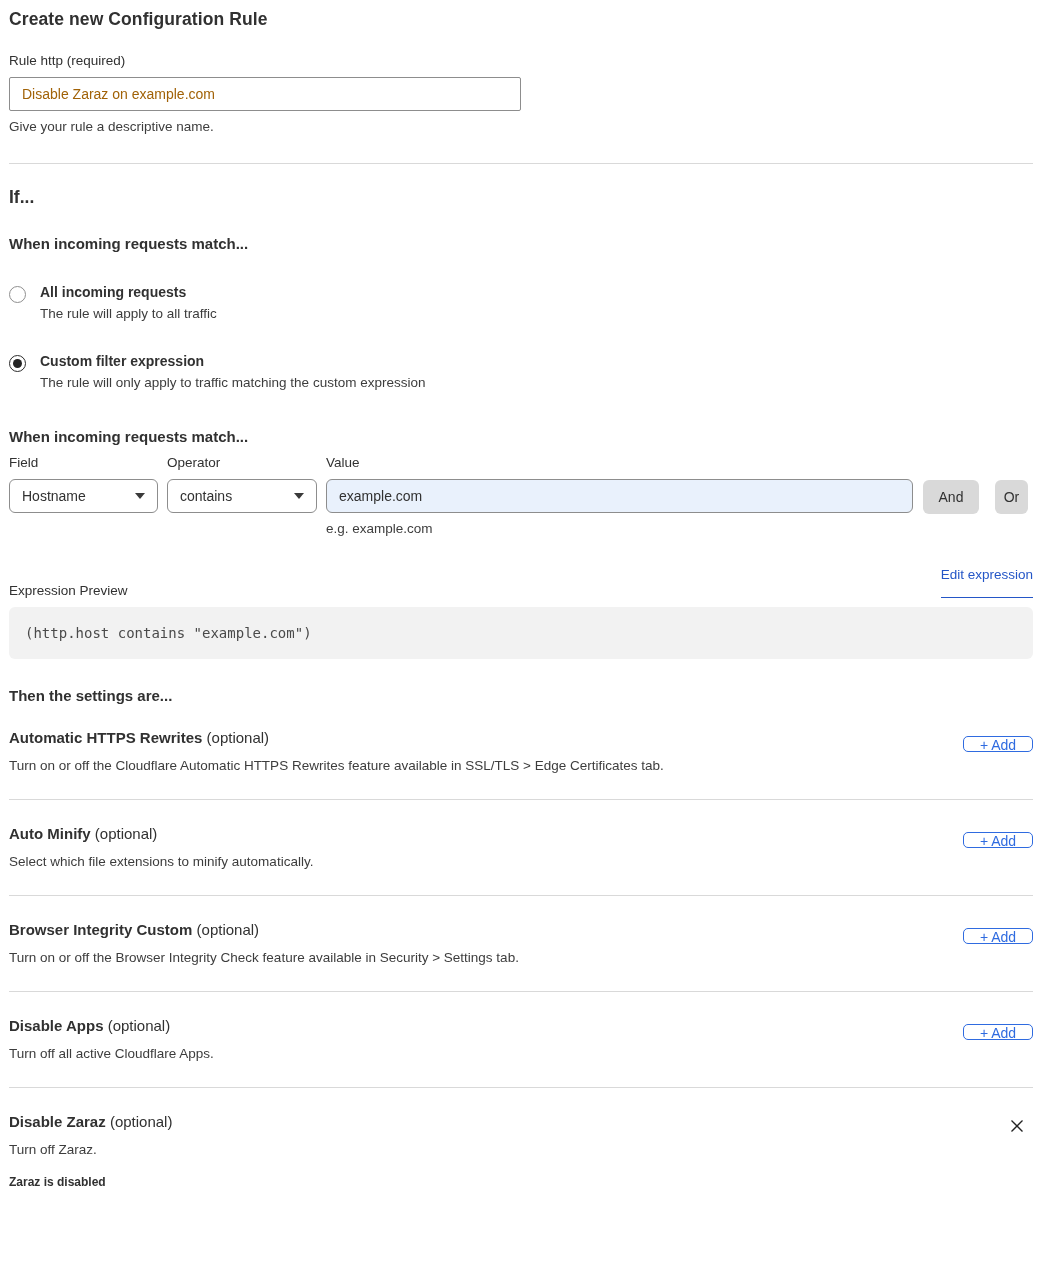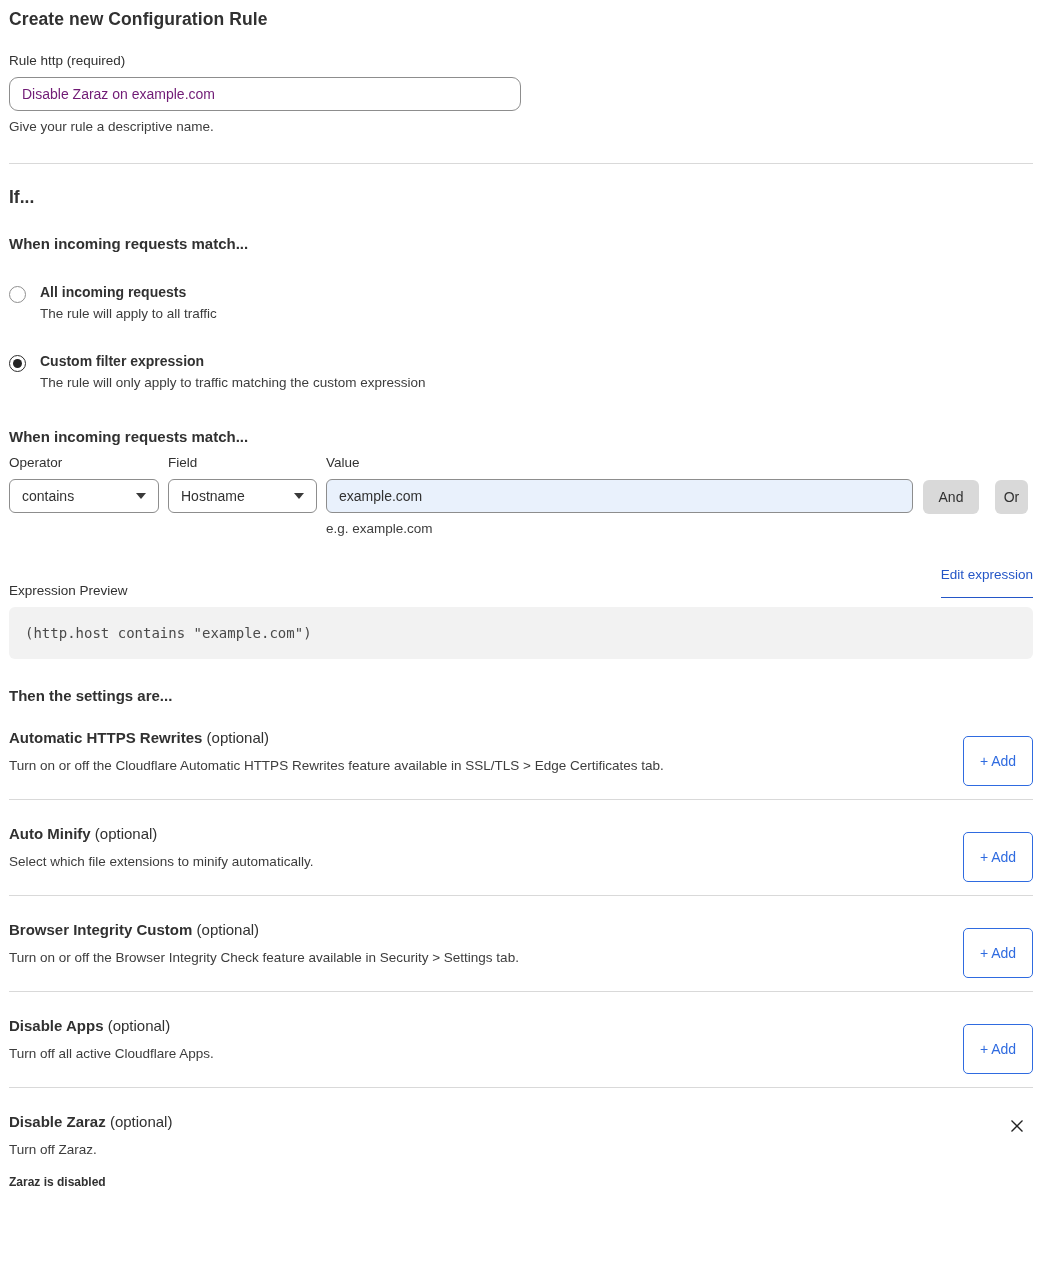--- a/index.html
+++ b/index.html
@@ -11,22 +11,22 @@
     -webkit-font-smoothing:antialiased;
   }
   .container { padding:9px 16px 30px 9px; }
 
   .page-title { font-size:17.5px; font-weight:700; margin:0; letter-spacing:.1px; }
 
   
   .field-label { font-size:13.5px; margin-top:23px; }
   .rule-name-input {
     display:block; margin-top:9px; width:512px; height:34px;
-    border:1px solid #8d8d8d; border-radius:9px; padding:0 12px;
-    font-family:"Liberation Sans", sans-serif; font-size:14px; color:#701a75;
+    border:1px solid #8d8d8d; border-radius:2px; padding:0 12px;
+    font-family:"Liberation Sans", sans-serif; font-size:14px; color:#a16207;
     outline:none; background:#fff;
   }
   .helper { font-size:13.5px; margin-top:8px; color:#3d3d3d; }
 
   .divider { border:none; border-top:1px solid #d9d9d9; margin:29px 0 0 0; }
 
   .if-heading { font-size:17.5px; font-weight:700; margin-top:23px; }
   .match-heading { font-size:15px; font-weight:700; margin-top:27px; }
 
   
@@ -88,21 +88,21 @@
 
   
   .setting-row { position:relative; padding-top:25px; }
   .setting-title { font-size:15px; font-weight:700; }
   .setting-optional { font-weight:400; color:#313131; }
   .setting-desc { font-size:13.5px; margin-top:12px; color:#3d3d3d; max-width:860px; }
   .setting-status { font-size:12px; font-weight:700; margin-top:18px; }
   .setting-row .divider { margin-top:26px; }
   .add-btn {
     position:absolute; right:0; top:32px;
-    min-width:70px; height:50px; padding:0 13px;
+    min-width:70px; height:16px; padding:0 13px;
     background:#fff; color:#2f6be0; border:1px solid #2f6be0; border-radius:5px;
     font-family:"Liberation Sans", sans-serif; font-size:14px; cursor:pointer;
   }
   .close-btn {
     position:absolute; right:6px; top:28px;
     width:20px; height:20px; background:none; border:none; padding:0; cursor:pointer;
     display:flex; align-items:center; justify-content:center;
   }
 </style>
 </head>
@@ -135,31 +135,31 @@
       </span>
     <span class="radio-texts">
       <div class="radio-label">Custom filter expression</div>
       <div class="radio-desc">The rule will only apply to traffic matching the custom expression</div>
     </span>
   </div>
 
   <div class="match-heading" style="margin-top:38px;">When incoming requests match...</div>
 
   <div class="builder">
+    <div class="col" style="width:149px;">
+      <div class="col-label">Field</div>
+      <div class="select-box">
+        <span>Hostname</span>
+        <span class="chevron-down"></span>
+      </div>
+    </div>
     <div class="col" style="width:150px;">
       <div class="col-label">Operator</div>
       <div class="select-box">
         <span>contains</span>
-        <span class="chevron-down"></span>
-      </div>
-    </div>
-    <div class="col" style="width:149px;">
-      <div class="col-label">Field</div>
-      <div class="select-box">
-        <span>Hostname</span>
         <span class="chevron-down"></span>
       </div>
     </div>
     <div class="col" style="margin-right:0;">
       <div class="col-label">Value</div>
       <input class="value-input" type="text" value="example.com" style="">
       <div class="helper">e.g. example.com</div>
     </div>
     <div class="andor">
       <button class="gray-btn and-btn">And</button>

